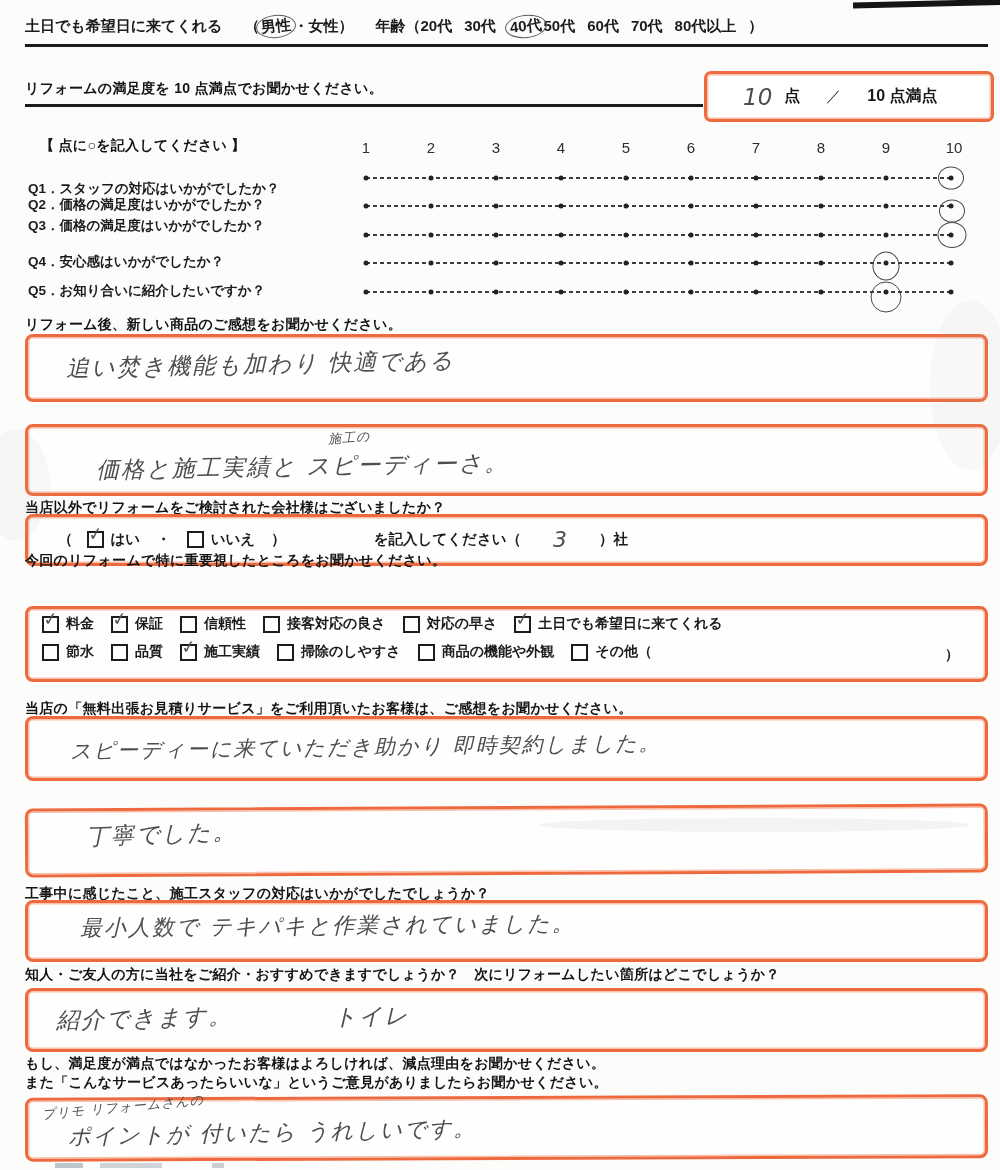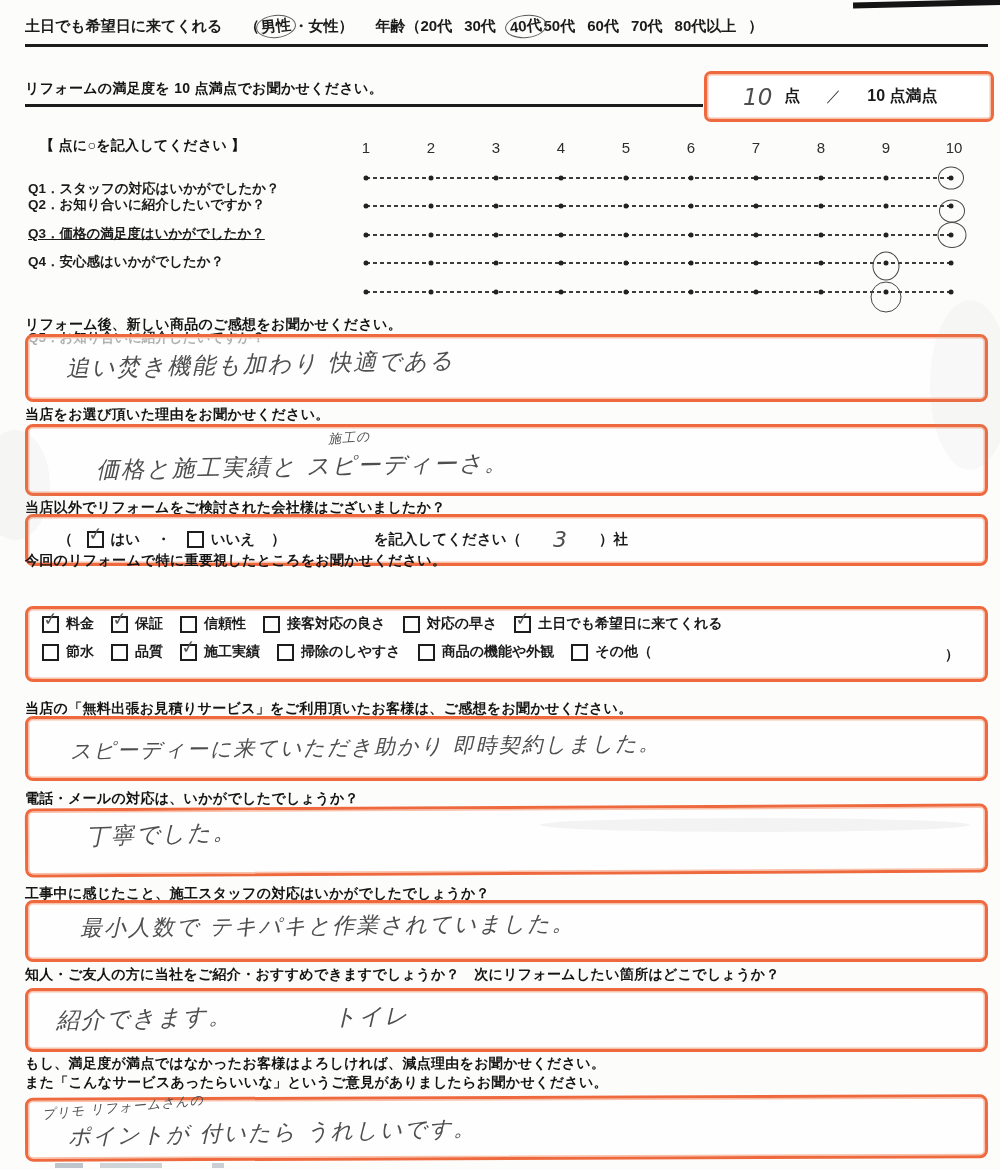--- a/index.html
+++ b/index.html
@@ -123,36 +123,36 @@
         <span class="rdot" style="left: 22.2222%;"></span>
         <span class="rdot" style="left: 33.3333%;"></span>
         <span class="rdot" style="left: 44.4444%;"></span>
         <span class="rdot" style="left: 55.5556%;"></span>
         <span class="rdot" style="left: 66.6667%;"></span>
         <span class="rdot" style="left: 77.7778%;"></span>
         <span class="rdot" style="left: 88.8889%;"></span>
         <span class="rdot" style="left: 100%;"></span>
         <span class="rcircle" style="left: 585px; top: 0px; width: 24px; height: 21px;"></span>
       </div>
-      <span class="rating-label" style="top: 196px;">Q2．お知り合いに紹介したいですか？</span>
+      <span class="rating-label" style="top: 196px;">Q2．価格の満足度はいかがでしたか？</span>
       <div class="rating-line" style="top: 206px;">
         <div class="dotline"></div>
         <span class="rdot" style="left: 0%;"></span>
         <span class="rdot" style="left: 11.1111%;"></span>
         <span class="rdot" style="left: 22.2222%;"></span>
         <span class="rdot" style="left: 33.3333%;"></span>
         <span class="rdot" style="left: 44.4444%;"></span>
         <span class="rdot" style="left: 55.5556%;"></span>
         <span class="rdot" style="left: 66.6667%;"></span>
         <span class="rdot" style="left: 77.7778%;"></span>
         <span class="rdot" style="left: 88.8889%;"></span>
         <span class="rdot" style="left: 100%;"></span>
         <span class="rcircle" style="left: 586px; top: 5px; width: 24px; height: 21px;"></span>
       </div>
-      <span class="rating-label" style="top: 225px; text-decoration: underline;">Q3．価格の満足度はいかがでしたか？</span>
+      <span class="rating-label" style="top: 217px;">Q3．価格の満足度はいかがでしたか？</span>
       <div class="rating-line" style="top: 235px;">
         <div class="dotline"></div>
         <span class="rdot" style="left: 0%;"></span>
         <span class="rdot" style="left: 11.1111%;"></span>
         <span class="rdot" style="left: 22.2222%;"></span>
         <span class="rdot" style="left: 33.3333%;"></span>
         <span class="rdot" style="left: 44.4444%;"></span>
         <span class="rdot" style="left: 55.5556%;"></span>
         <span class="rdot" style="left: 66.6667%;"></span>
         <span class="rdot" style="left: 77.7778%;"></span>
@@ -168,21 +168,21 @@
         <span class="rdot" style="left: 22.2222%;"></span>
         <span class="rdot" style="left: 33.3333%;"></span>
         <span class="rdot" style="left: 44.4444%;"></span>
         <span class="rdot" style="left: 55.5556%;"></span>
         <span class="rdot" style="left: 66.6667%;"></span>
         <span class="rdot" style="left: 77.7778%;"></span>
         <span class="rdot" style="left: 88.8889%;"></span>
         <span class="rdot" style="left: 100%;"></span>
         <span class="rcircle" style="left: 520px; top: 3px; width: 25px; height: 27px;"></span>
       </div>
-      <span class="rating-label" style="top: 282px; margin-top: 47px;">Q5．お知り合いに紹介したいですか？</span>
+      <span class="rating-label" style="top: 282px;">Q5．お知り合いに紹介したいですか？</span>
       <div class="rating-line" style="top: 292px;">
         <div class="dotline"></div>
         <span class="rdot" style="left: 0%;"></span>
         <span class="rdot" style="left: 11.1111%;"></span>
         <span class="rdot" style="left: 22.2222%;"></span>
         <span class="rdot" style="left: 33.3333%;"></span>
         <span class="rdot" style="left: 44.4444%;"></span>
         <span class="rdot" style="left: 55.5556%;"></span>
         <span class="rdot" style="left: 66.6667%;"></span>
         <span class="rdot" style="left: 77.7778%;"></span>
@@ -190,21 +190,20 @@
         <span class="rdot" style="left: 100%;"></span>
         <span class="rcircle" style="left: 520px; top: 5px; width: 29px; height: 29px;"></span>
       </div>
     </div>
 
   <div class="q-label" style="top:316px">リフォーム後、新しい商品のご感想をお聞かせください。</div>
   <div class="obox" style="top:334px;height:62px">
     <span class="hw ans" style="left:38px;top:12px;transform:rotate(-1.2deg)">追い焚き機能も加わり 快適である</span>
   </div>
 
-  <div class="q-label" style="top:406px">当店をお選び頂いた理由をお聞かせください。</div>
   <div class="obox" style="top:424px;height:66px">
     <span class="hw ans-small" style="left:300px;top:2px;transform:rotate(-4deg)">施工の</span>
     <span class="hw ans" style="left:68px;top:24px;transform:rotate(-1deg)">価格と施工実績と スピーディーさ。</span>
   </div>
 
   <div class="q-label" style="top:499px">当店以外でリフォームをご検討された会社様はございましたか？</div>
   <div class="obox" style="top:514px;height:46px"></div>
   <div class="comp-row">
     <span>（</span>
     <span class="cb checked" id="cb-yes" style="margin-left:14px"></span>
@@ -272,21 +271,20 @@
         <span>土日でも希望日に来てくれる</span>
       </span>
     </div>
   <span class="imp-close">）</span>
 
   <div class="q-label" style="top:700px">当店の「無料出張お見積りサービス」をご利用頂いたお客様は、ご感想をお聞かせください。</div>
   <div class="obox" style="top:716px;height:59px">
     <span class="hw ans" style="left:42px;top:14px;font-size:21px;transform:rotate(-0.8deg)">スピーディーに来ていただき助かり 即時契約しました。</span>
   </div>
 
-  <div class="q-label" style="top:790px">電話・メールの対応は、いかがでしたでしょうか？</div>
   <div class="obox" style="top:806px;height:63px;transform:rotate(-0.3deg)">
     <span class="hw ans" style="left:58px;top:8px;transform:rotate(-2deg)">丁寧でした。</span>
   </div>
 
   <div class="q-label" style="top:885px">工事中に感じたこと、施工スタッフの対応はいかがでしたでしょうか？</div>
   <div class="obox" style="top:900px;height:56px">
     <span class="hw ans" style="left:52px;top:8px;font-size:22px;transform:rotate(-0.6deg)">最小人数で テキパキと作業されていました。</span>
   </div>
 
   <div class="q-label" style="top:966px">知人・ご友人の方に当社をご紹介・おすすめできますでしょうか？　次にリフォームしたい箇所はどこでしょうか？</div>

